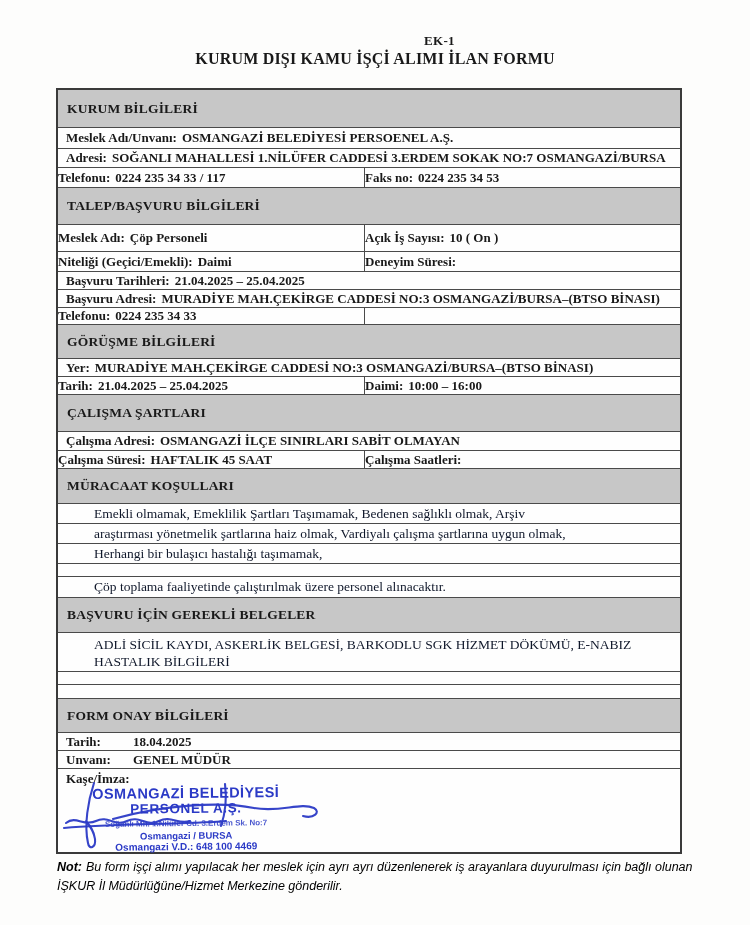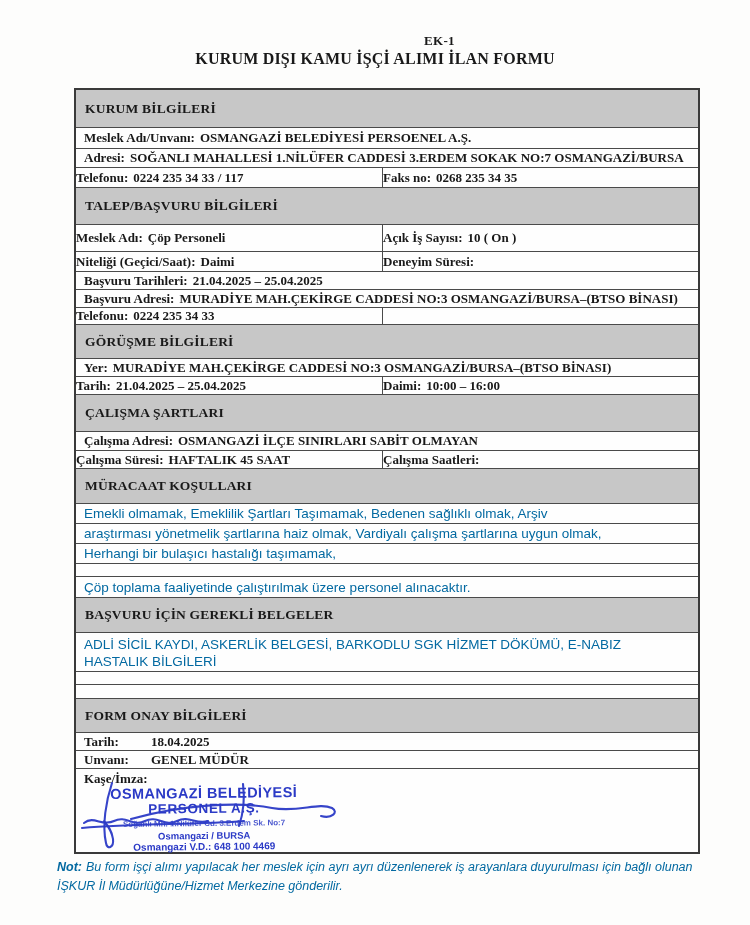--- a/index.html
+++ b/index.html
@@ -28,21 +28,21 @@
     left: 0;
     width: 750px;
     text-align: center;
     font-size: 16px;
     font-weight: bold;
     letter-spacing: 0.2px;
   }
 
   .doc {
     position: absolute;
-    left: 74px;
+    left: 56px;
     top: 88px;
     width: 626px;
     border: 2px solid var(--border, #3a3a3a);
     background: #fefefe;
   }
 
   .sec {
     background: var(--header-bg, #c7c7c7);
     display: flex;
     align-items: center;
@@ -71,21 +71,21 @@
   .h84 { height: 84px; }
 
   .cell { display: flex; align-items: center; padding-left: 0; height: 100%; }
   .cell.left  { width: 306px; flex: none; }
   .cell.right { flex: 1; border-left: 1px solid #4a4a4a; }
 
   .lab { margin-right: 5px; white-space: nowrap; }
   .val { white-space: nowrap; }
   .lab-wide { display: inline-block; width: 62px; flex: none; }
 
-  .sans { font-family: Liberation Sans, sans-serif; font-weight: 400; font-size: 13.5px; color: #0369a1; }
+  .sans { font-family: Liberation Serif, serif; font-weight: 400; font-size: 13.5px; color: #0f172a; padding-left: 28px; }
   .wrap2 { align-items: flex-start; }
   .wrap2 .pad { align-items: flex-start; padding-top: 3px; line-height: 17px; max-width: 600px; white-space: normal; }
 
   .kase { position: relative; align-items: flex-start; }
   .kase .lab { position: absolute; top: 2px; left: 8px; }
 
   .stamp {
     position: absolute;
     left: 14px;
     top: 17px;
@@ -122,21 +122,21 @@
 
   .note {
     position: absolute;
     left: 57px;
     top: 858px;
     width: 640px;
     font-family: "Liberation Sans", sans-serif;
     font-style: italic;
     font-size: 12.5px;
     line-height: 19px;
-    color: #0369a1;
+    color: #000000;
   }
   .note .notlab { font-weight: bold; margin-right: 4px; }
 </style>
 </head>
 <body>
 
 <div class="page">
 
   <div class="ek-tag">EK-1</div>
   <div class="form-title">KURUM DIŞI KAMU İŞÇİ ALIMI İLAN FORMU</div>
@@ -158,40 +158,40 @@
         <span class="val">SOĞANLI MAHALLESİ 1.NİLÜFER CADDESİ 3.ERDEM SOKAK NO:7 OSMANGAZİ/BURSA</span>
       </div>
     </div>
     <div class="row h20">
       <div class="cell left">
         <span class="lab">Telefonu:</span>
         <span class="val">0224 235 34 33 / 117</span>
       </div>
       <div class="cell right">
         <span class="lab">Faks no:</span>
-        <span class="val">0268 235 34 35</span>
+        <span class="val">0224 235 34 53</span>
       </div>
     </div>
 
     <div class="sec h37">
       <span>TALEP/BAŞVURU BİLGİLERİ</span>
     </div>
     <div class="row h27">
       <div class="cell left">
         <span class="lab">Meslek Adı:</span>
         <span class="val">Çöp Personeli</span>
       </div>
       <div class="cell right">
         <span class="lab">Açık İş Sayısı:</span>
         <span class="val">10 ( On )</span>
       </div>
     </div>
     <div class="row h20">
       <div class="cell left">
-        <span class="lab">Niteliği (Geçici/Saat):</span>
+        <span class="lab">Niteliği (Geçici/Emekli):</span>
         <span class="val">Daimi</span>
       </div>
       <div class="cell right">
         <span class="lab">Deneyim Süresi:</span>
         <span class="val"></span>
       </div>
     </div>
     <div class="row h18">
       <div class="pad">
         <span class="lab">Başvuru Tarihleri:</span>

